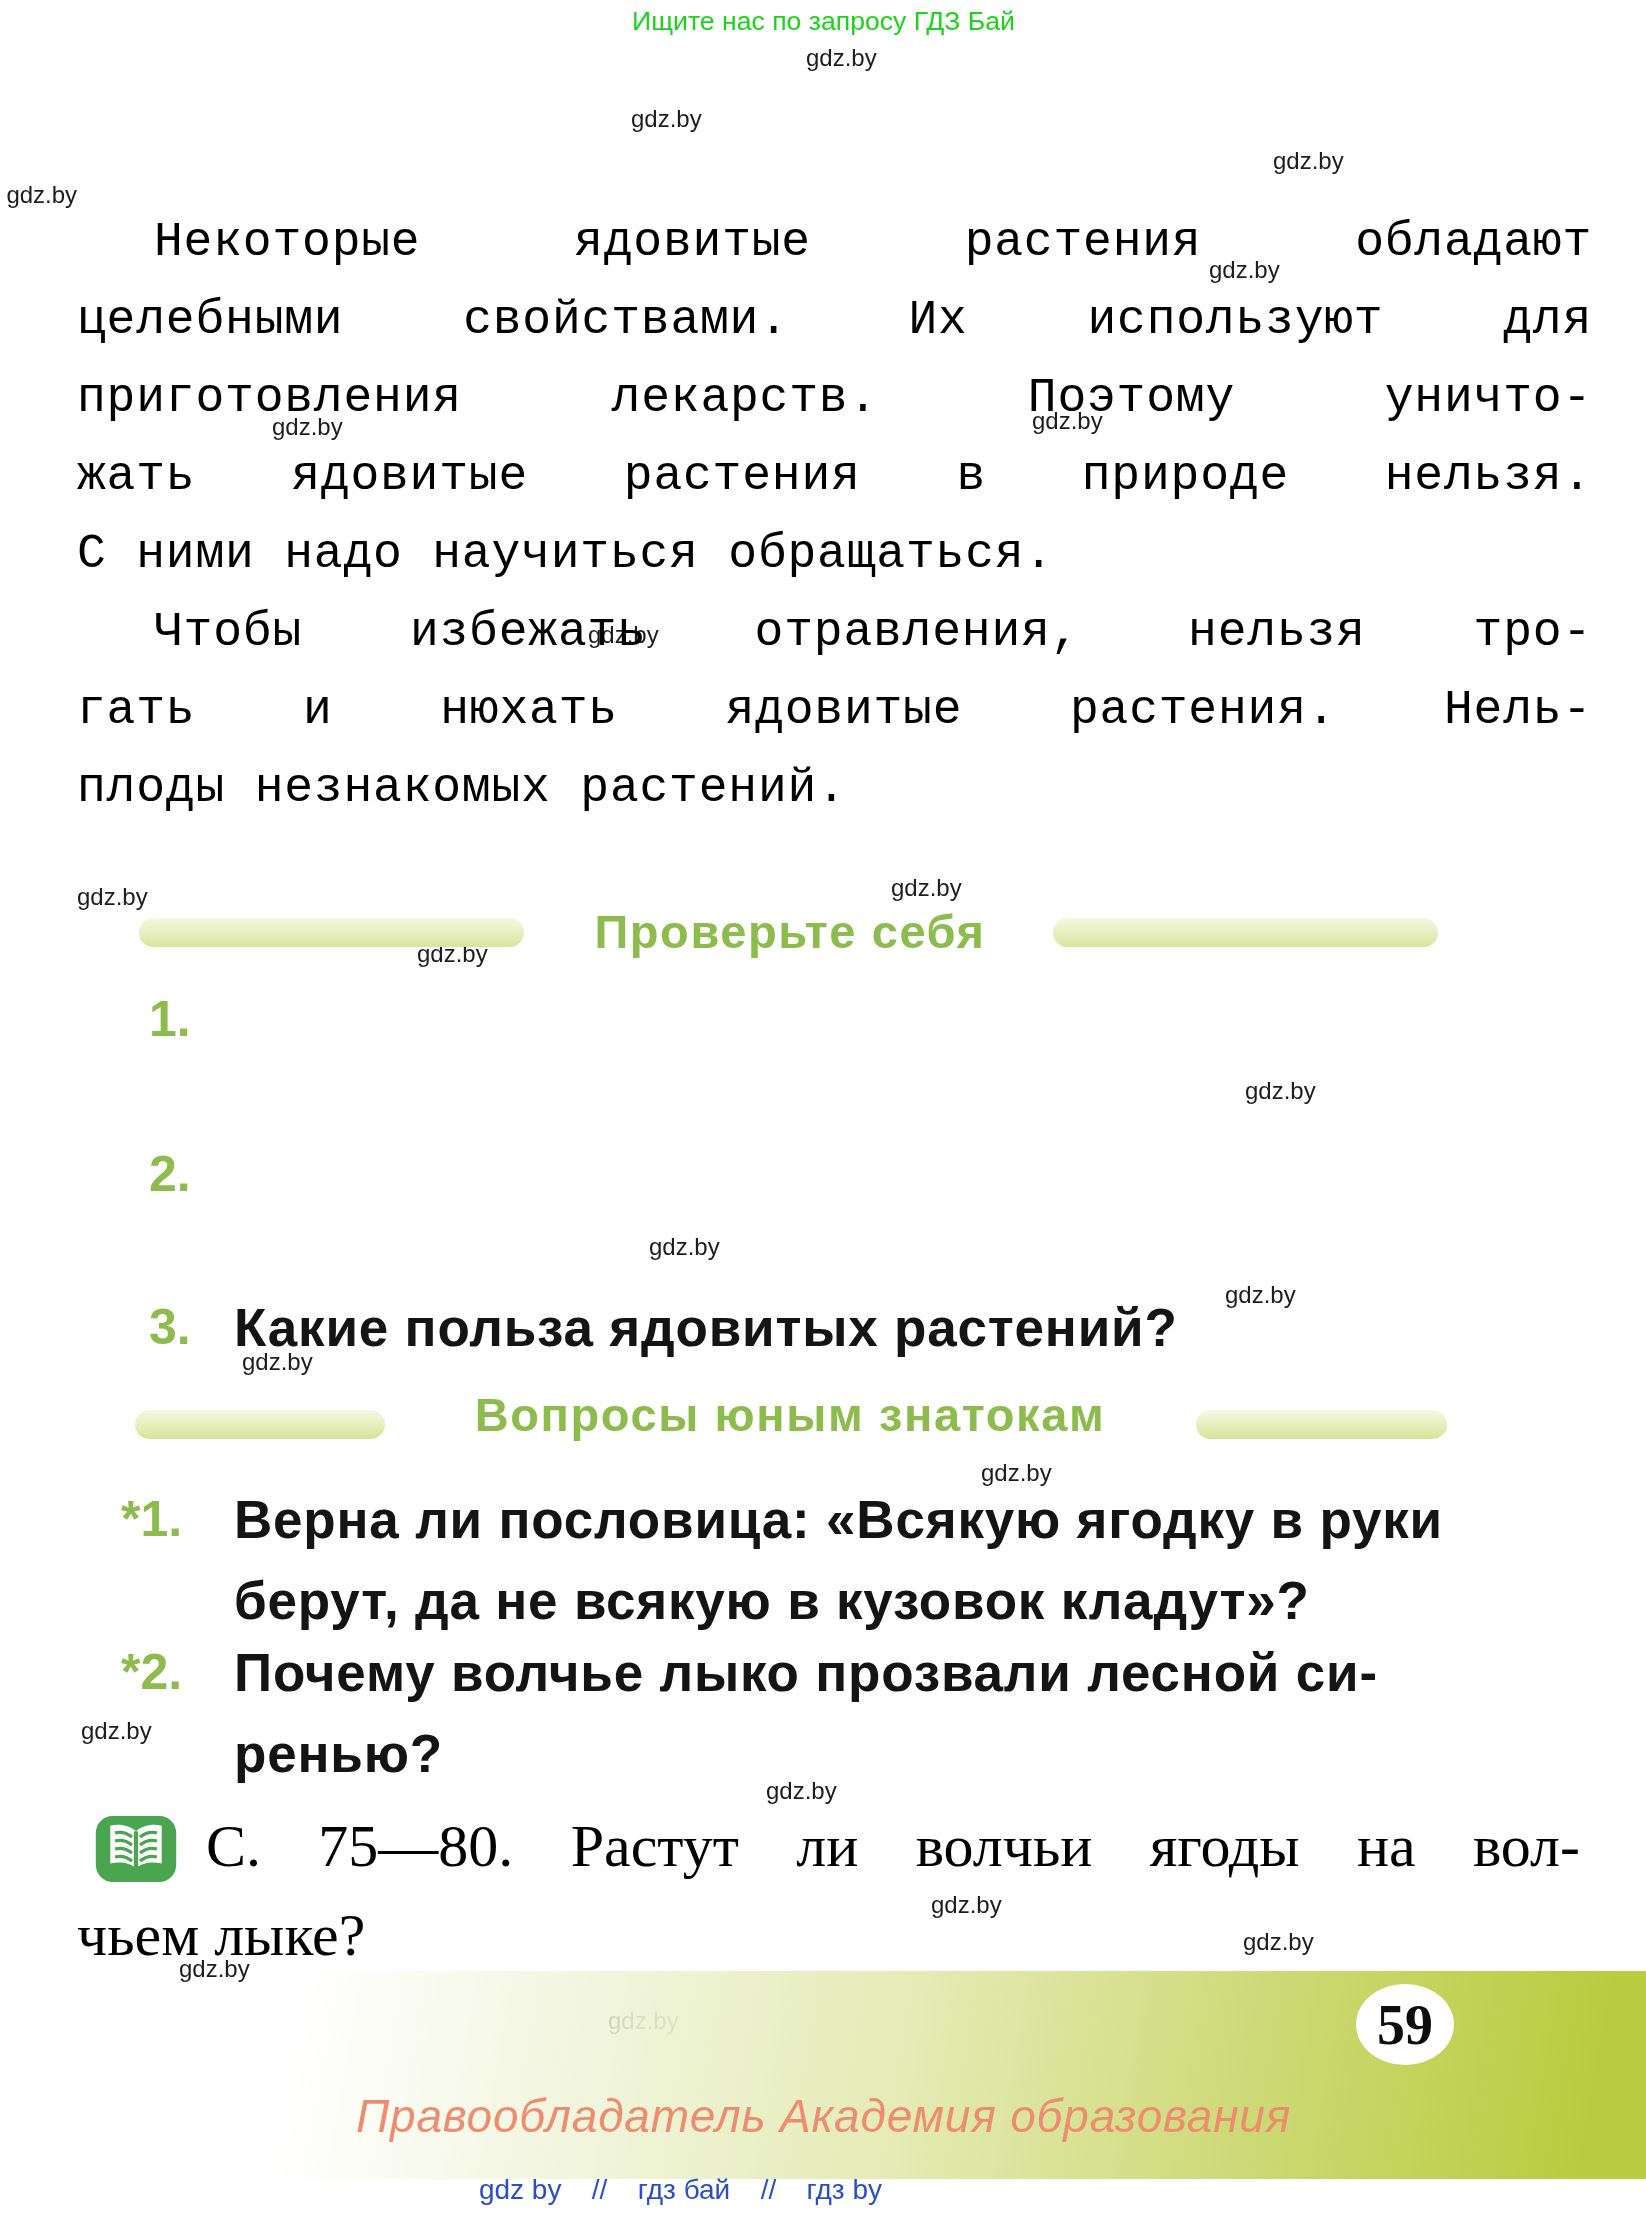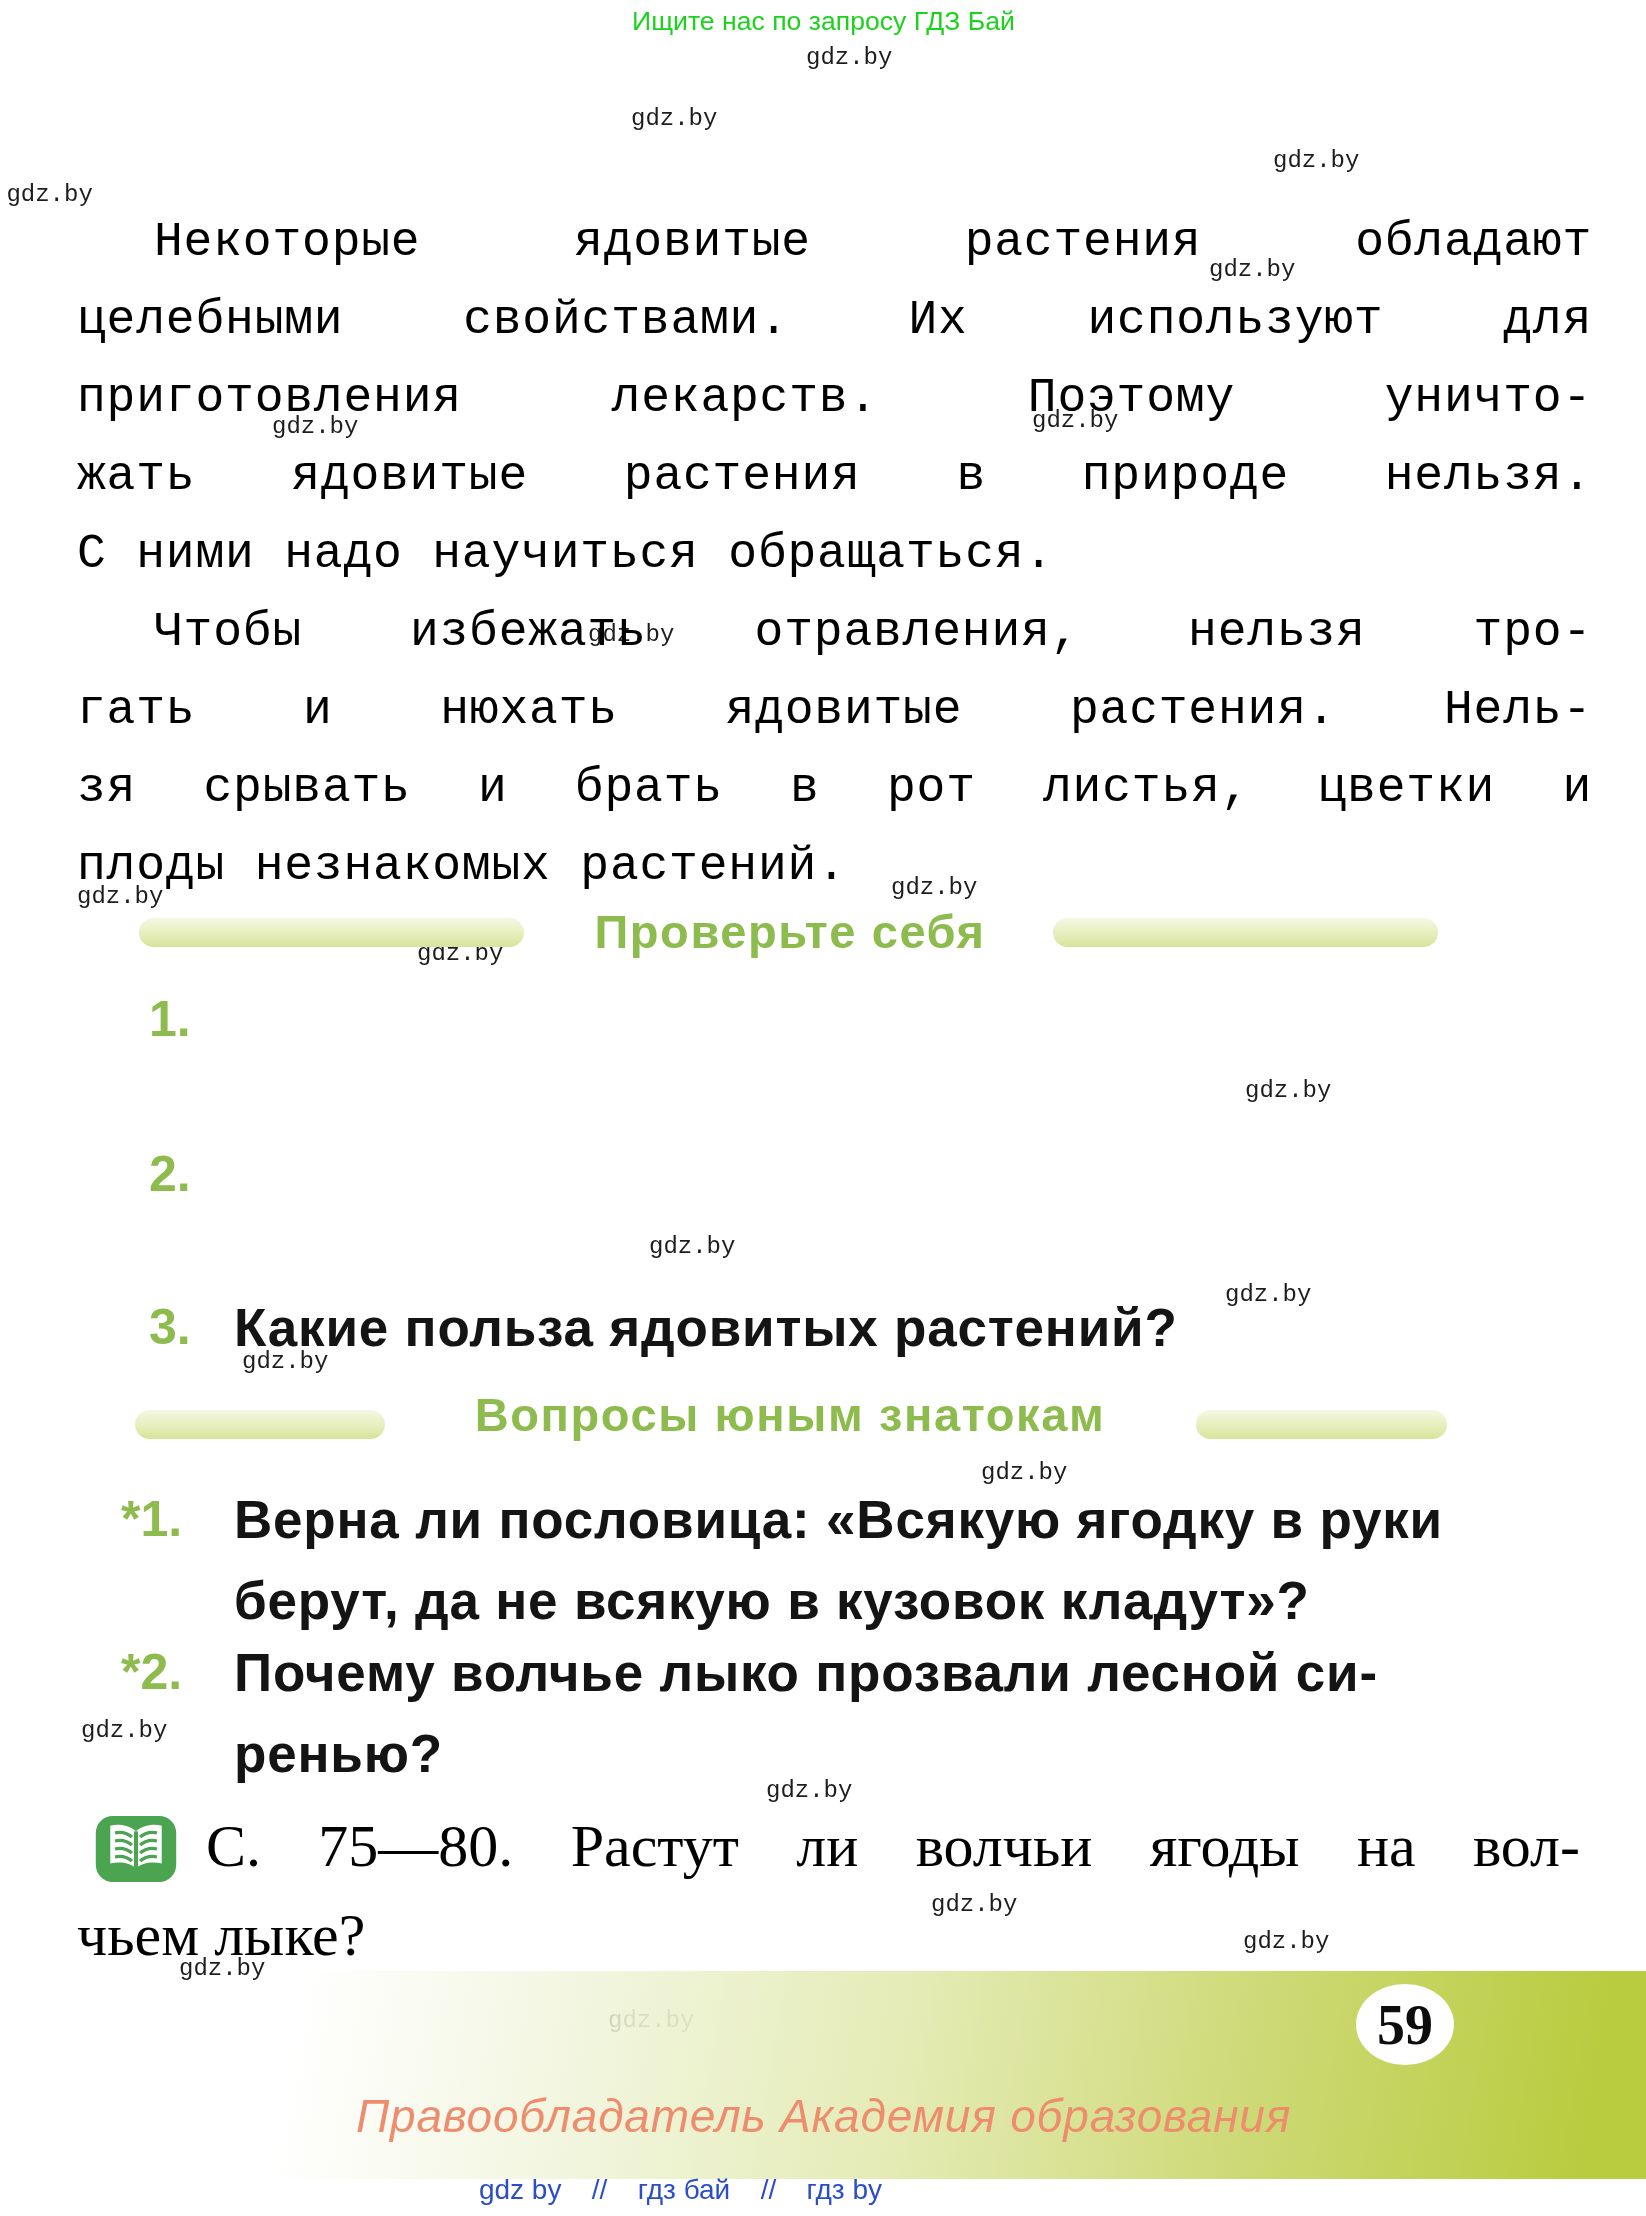--- a/index.html
+++ b/index.html
@@ -1,21 +1,21 @@
 <!DOCTYPE html>
 <html style="font-size:13px"><head>
 <meta charset="utf-8">
 <style>
   html,body{margin:0;padding:0;background:#888;}
   .page{position:relative;width:1647px;height:2216px;background:#ffffff;overflow:hidden;
         font-family:"Liberation Sans",sans-serif;}
   
   .promo-top{position:absolute;top:6.4px;left:0;width:100%;text-align:center;
              font-size:26.6px;color:#1cd31c;}
-  .wm{position:absolute;font-size:24px;color:#1d1d1d;white-space:nowrap;font-family:Liberation Mono, monospace;}
+  .wm{position:absolute;font-size:24px;color:#1d1d1d;white-space:nowrap;}
   
   .para{position:absolute;left:77px;top:203px;width:1515px;
         font-family:"Liberation Serif",serif;color:#000;}
   .para-line{font-size:48px;line-height:78px;height:78px;letter-spacing:0.8px;
              text-align:justify;text-align-last:justify;font-family:Liberation Mono, monospace;}
   .para-line.endline{text-align-last:left;}
   .para-line.indent{text-indent:77px;}
   
   .h-green{position:absolute;font-weight:bold;font-size:47px;color:#8dbb4d;
            letter-spacing:1.6px;text-align:center;line-height:1.2;}
@@ -77,21 +77,20 @@
   <span class="wm" style="left:1306px;top:2108px">gdz.by</span>
 
   <div class="para">
     <div class="para-line indent">Некоторые ядовитые растения обладают</div>
     <div class="para-line">целебными свойствами. Их используют для</div>
     <div class="para-line">приготовления лекарств. Поэтому уничто-</div>
     <div class="para-line">жать ядовитые растения в природе нельзя.</div>
     <div class="para-line endline">С ними надо научиться обращаться.</div>
     <div class="para-line indent">Чтобы избежать отравления, нельзя тро-</div>
     <div class="para-line">гать и нюхать ядовитые растения. Нель-</div>
-    <div class="para-line">зя срывать и брать в рот листья, цветки и</div>
     <div class="para-line endline">плоды незнакомых растений.</div>
   </div>
 
   <div class="bar" style="left:139px;top:918px;width:385px"></div>
   <div class="bar" style="left:1053px;top:918px;width:385px"></div>
   <div class="h-green" style="left:516px;top:904px;width:548px">Проверьте себя</div>
 
   <div class="qnum" style="left:149px;top:979px">1.</div>
   <div class="qnum" style="left:149px;top:1134px">2.</div>
   <div class="qnum" style="left:149px;top:1287px">3.</div>

